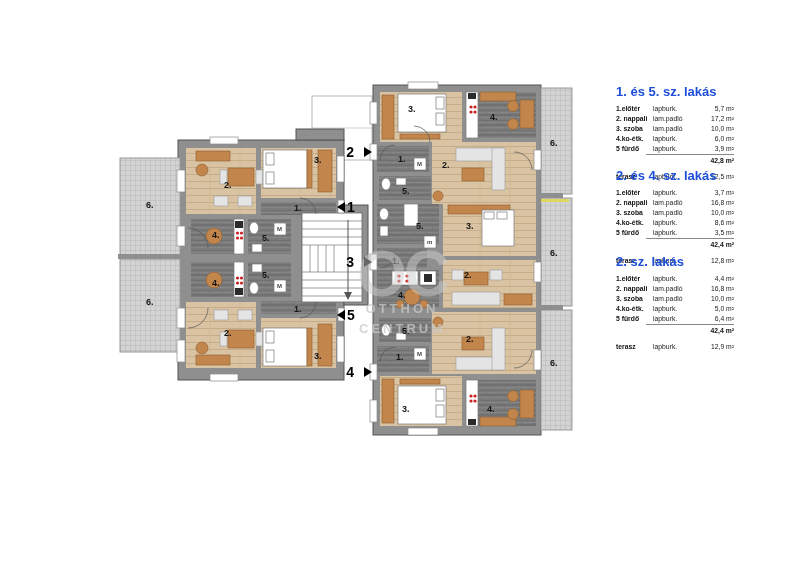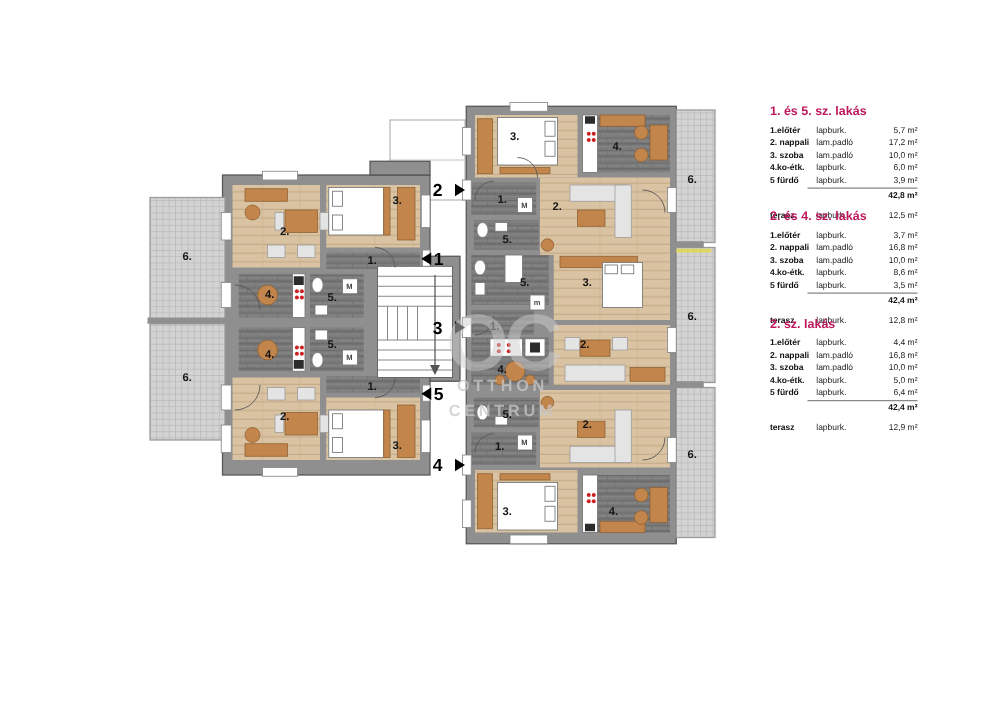--- a/index.html
+++ b/index.html
@@ -15,21 +15,21 @@
   .fW{fill:#ffffff;stroke:#787878;stroke-width:.7;}
   .fG{fill:#e4e4e4;stroke:#9a9a9a;stroke-width:.6;}
   .fB{fill:#2b2b2b;}
   .dot{fill:#cc1f1f;}
   .win{fill:#ffffff;stroke:#8a8a8a;stroke-width:.7;}
   .arc{fill:none;stroke:#555;stroke-width:.7;}
   .wall{fill:#8f8f8f;stroke:#555;stroke-width:1;}
   
   .legend{position:absolute;left:616px;top:0;width:120px;height:565px;}
   .lg-sec{position:absolute;left:0;width:118px;}
-  .lg-title{margin:0 0 5px 0;font-size:10px;font-weight:bold;color:#be185d;white-space:nowrap;}
+  .lg-title{margin:0 0 5px 0;font-size:13px;font-weight:bold;color:#1d4ed8;white-space:nowrap;}
   .lg-row{display:grid;grid-template-columns:37px 39px 1fr;line-height:10px;font-size:6.8px;color:#222;}
   .lg-row .nm{font-weight:bold;color:#111;}
   .lg-row .ar{text-align:right;}
   .lg-total{border-top:1px solid #888;margin-left:30px;line-height:11px;
             font-size:6.8px;font-weight:bold;text-align:right;color:#111;}
   .lg-ter{margin-top:6px;}
 </style>
 </head>
 <body>
 

